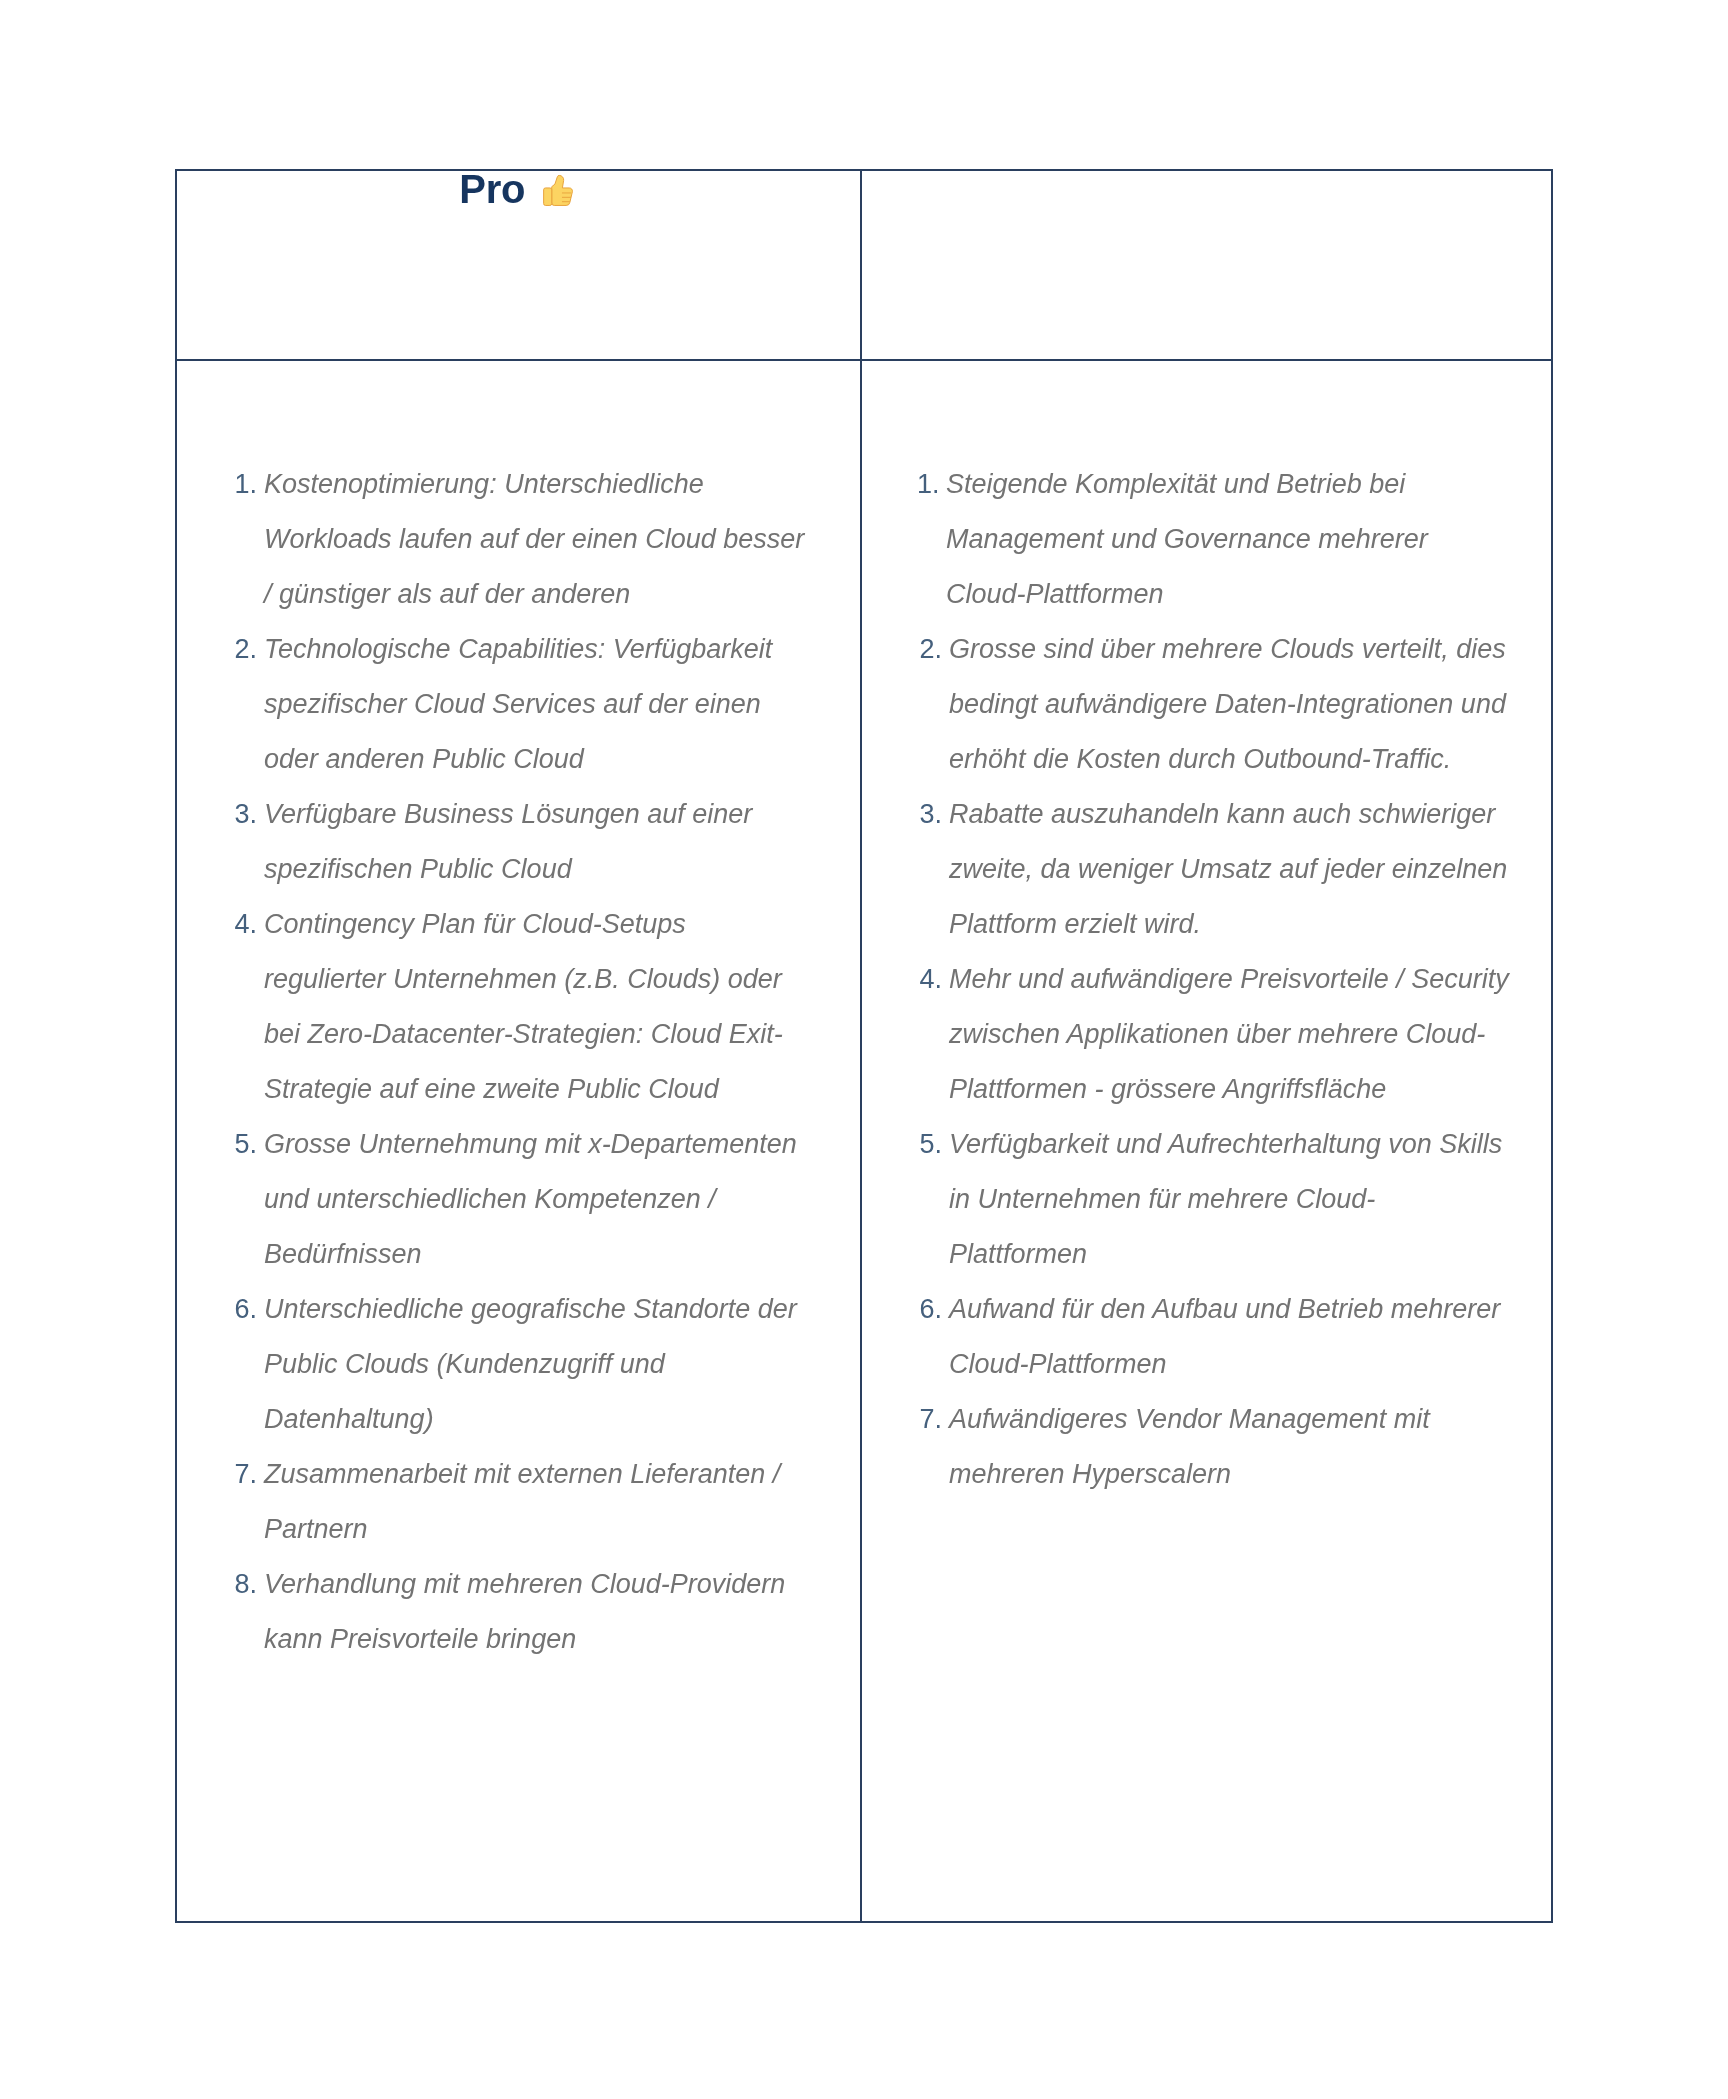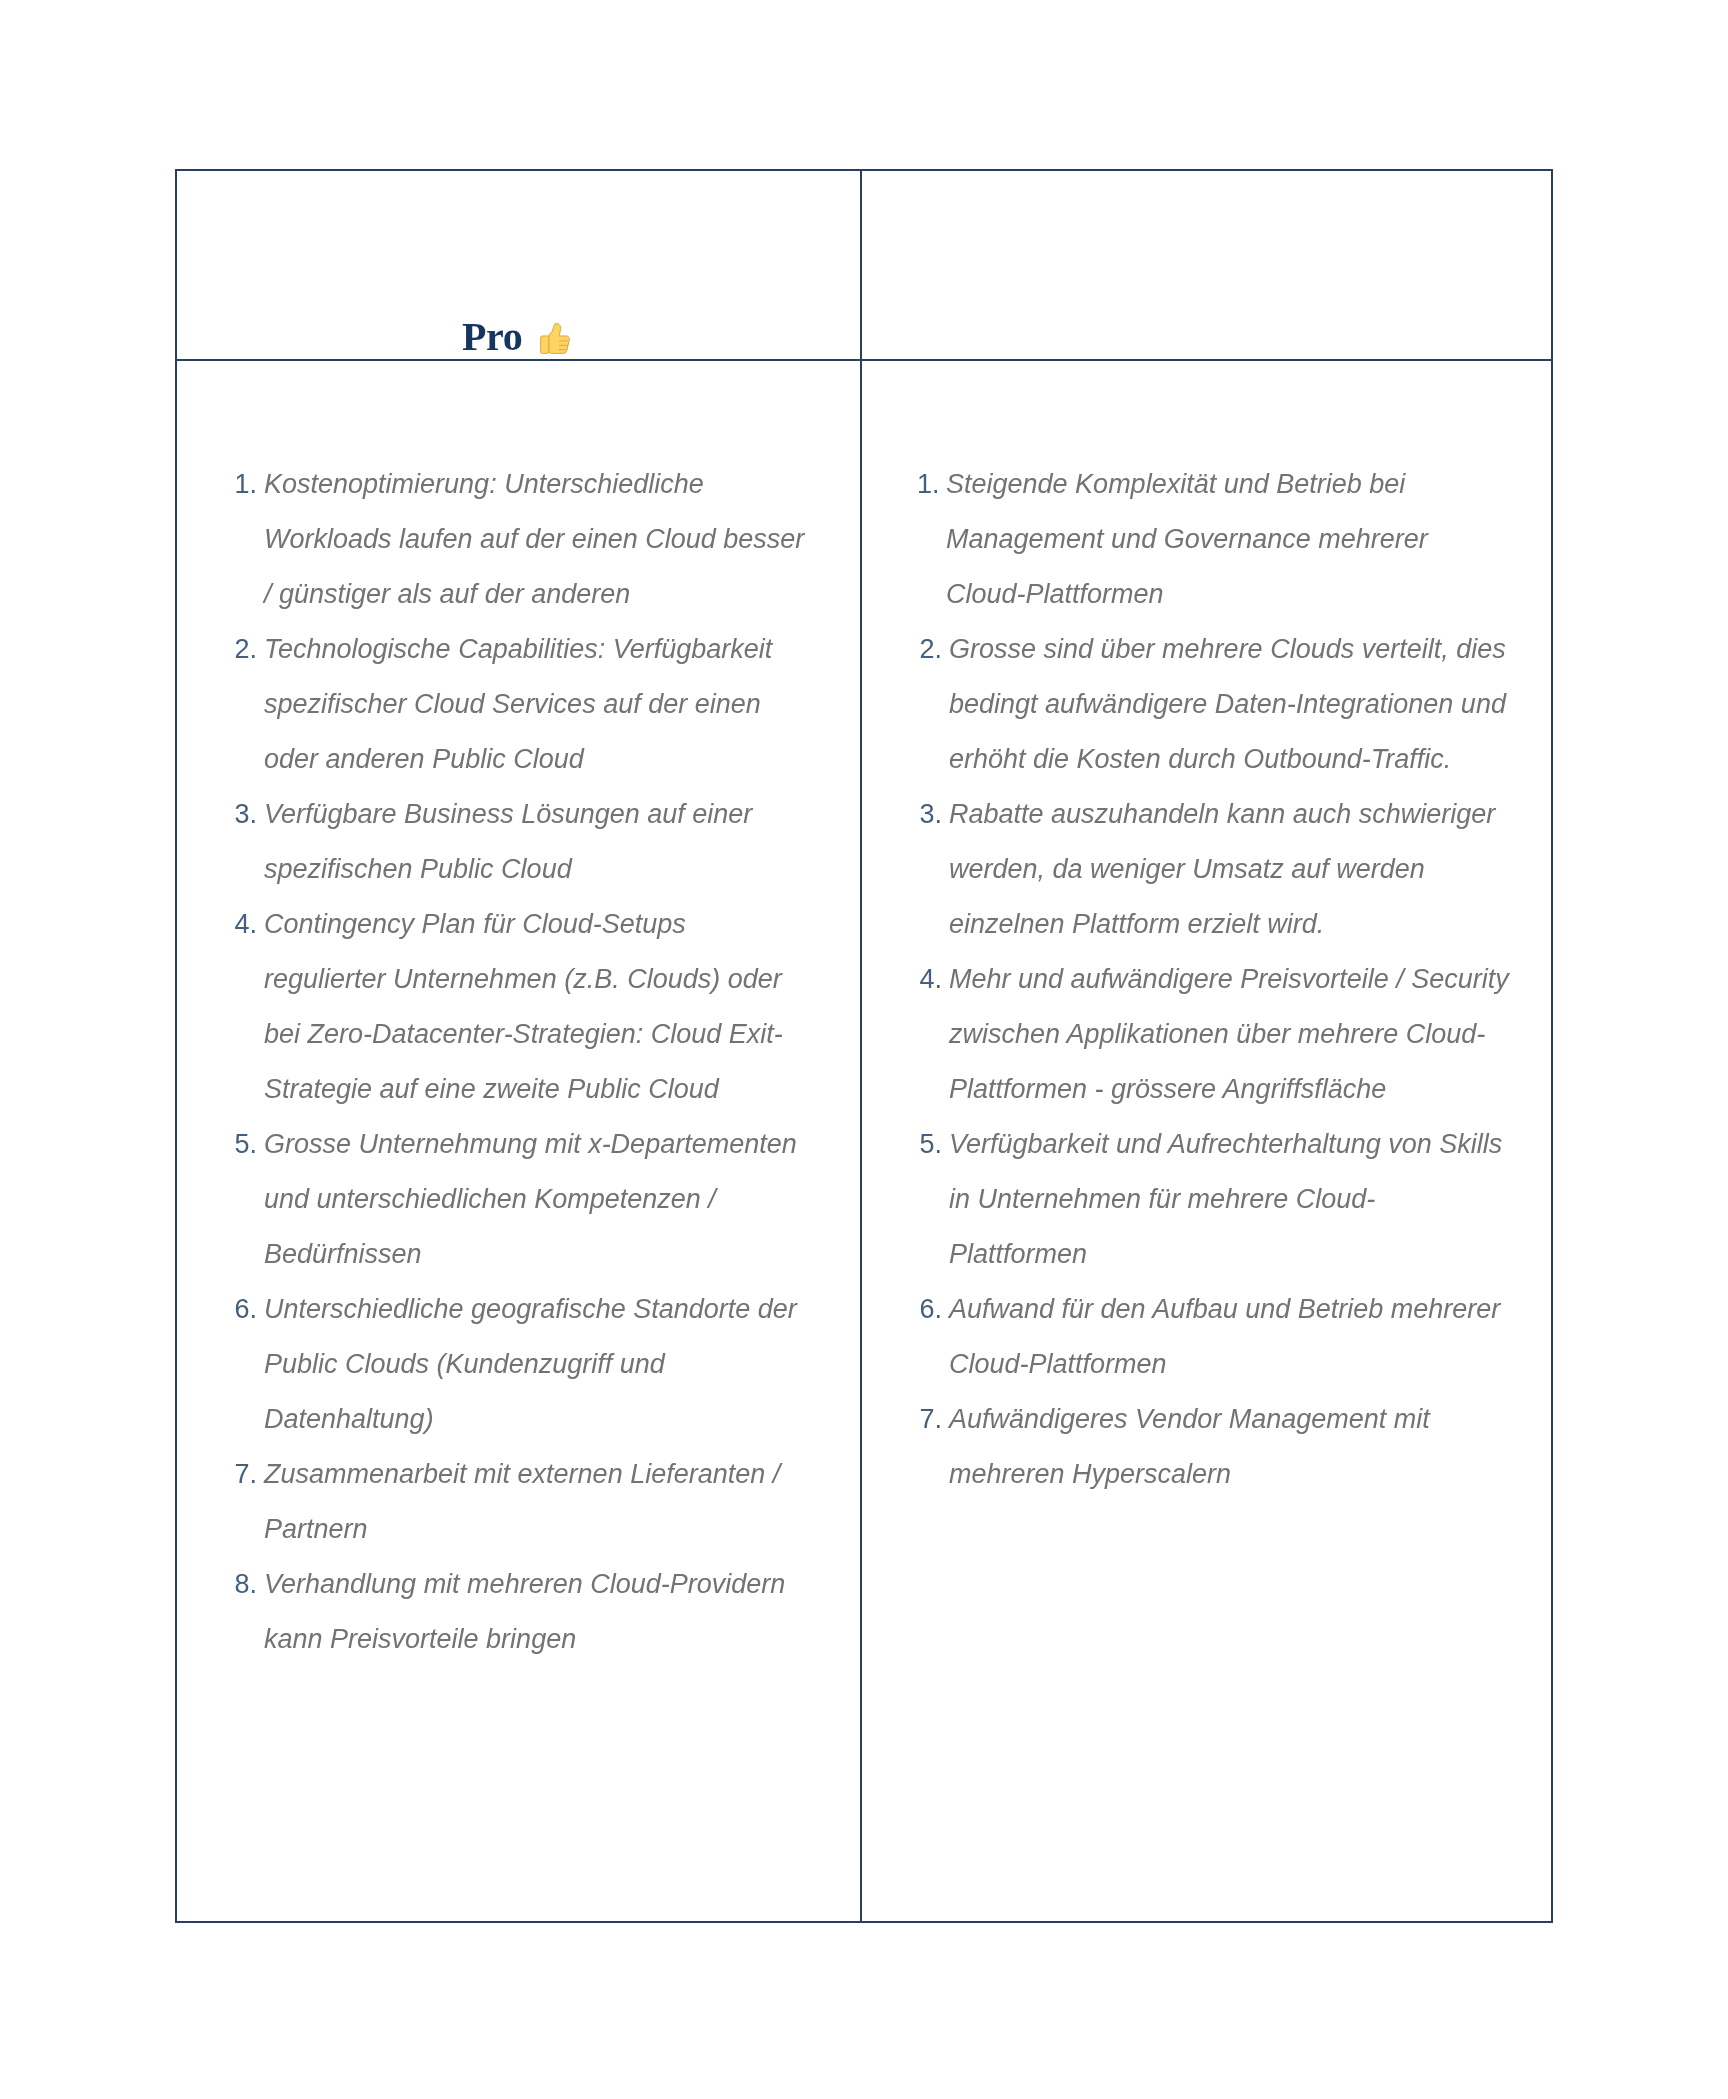--- a/index.html
+++ b/index.html
@@ -41,24 +41,23 @@
   
   .table-head {
     display: flex;
     flex: 0 0 188px;            
     border-bottom: 2.7px solid #2a3f5f;
   }
 
   .head-cell {
     flex: 1 1 0;
     display: flex;
-    align-items: flex-end;
+    align-items: flex-start;
     justify-content: center;
     box-sizing: border-box;
-    font-family: Liberation Serif, serif;
   }
 
   .head-cell.left-head {
     flex: 0 0 685px;            
     border-right: 2.7px solid #2a3f5f;
   }
 
   .head-cell.right-head {
     flex: 1 1 auto;
   }
@@ -230,21 +229,21 @@
             <li class="tight-num">
               <span class="li-num">1.</span>
               <span class="li-text">Steigende Komplexität und Betrieb bei Management und Governance mehrerer Cloud-Plattformen</span>
             </li>
             <li>
               <span class="li-num">2.</span>
               <span class="li-text">Grosse sind über mehrere Clouds verteilt, dies bedingt aufwändigere Daten-Integrationen und erhöht die Kosten durch Outbound-Traffic.</span>
             </li>
             <li>
               <span class="li-num">3.</span>
-              <span class="li-text">Rabatte auszuhandeln kann auch schwieriger werden, da weniger Umsatz auf werden einzelnen Plattform erzielt wird.</span>
+              <span class="li-text">Rabatte auszuhandeln kann auch schwieriger zweite, da weniger Umsatz auf jeder einzelnen Plattform erzielt wird.</span>
             </li>
             <li>
               <span class="li-num">4.</span>
               <span class="li-text">Mehr und aufwändigere Preisvorteile / Security zwischen Applikationen über mehrere Cloud-Plattformen - grössere Angriffsfläche</span>
             </li>
             <li>
               <span class="li-num">5.</span>
               <span class="li-text">Verfügbarkeit und Aufrechterhaltung von Skills in Unternehmen für mehrere Cloud-Plattformen</span>
             </li>
             <li>

